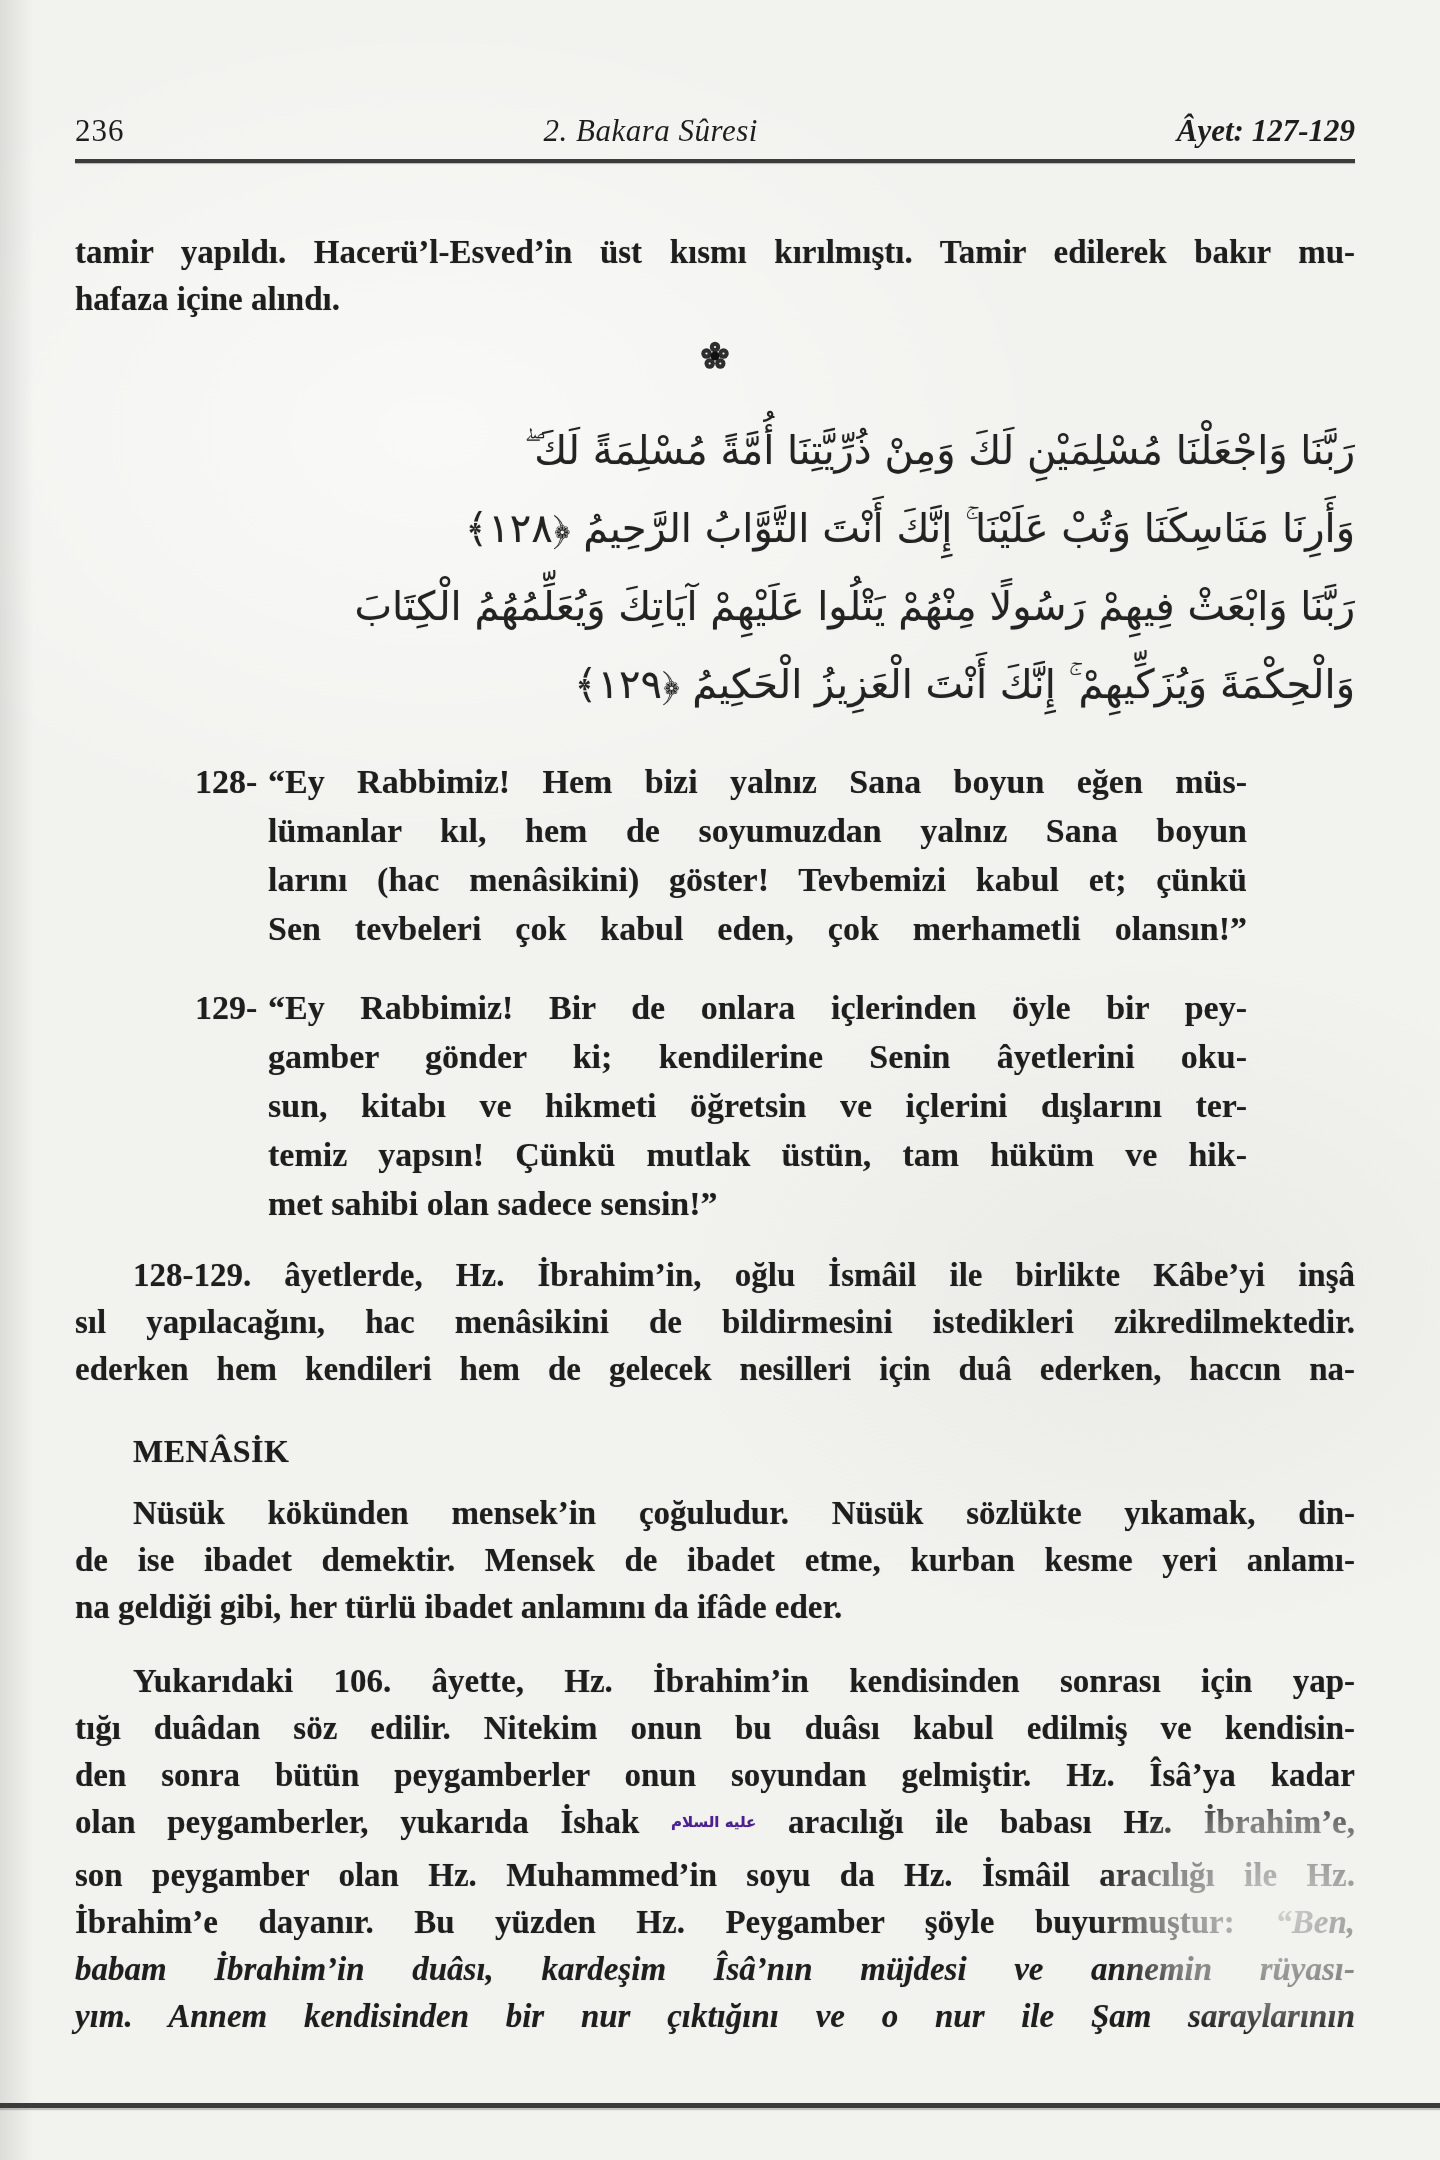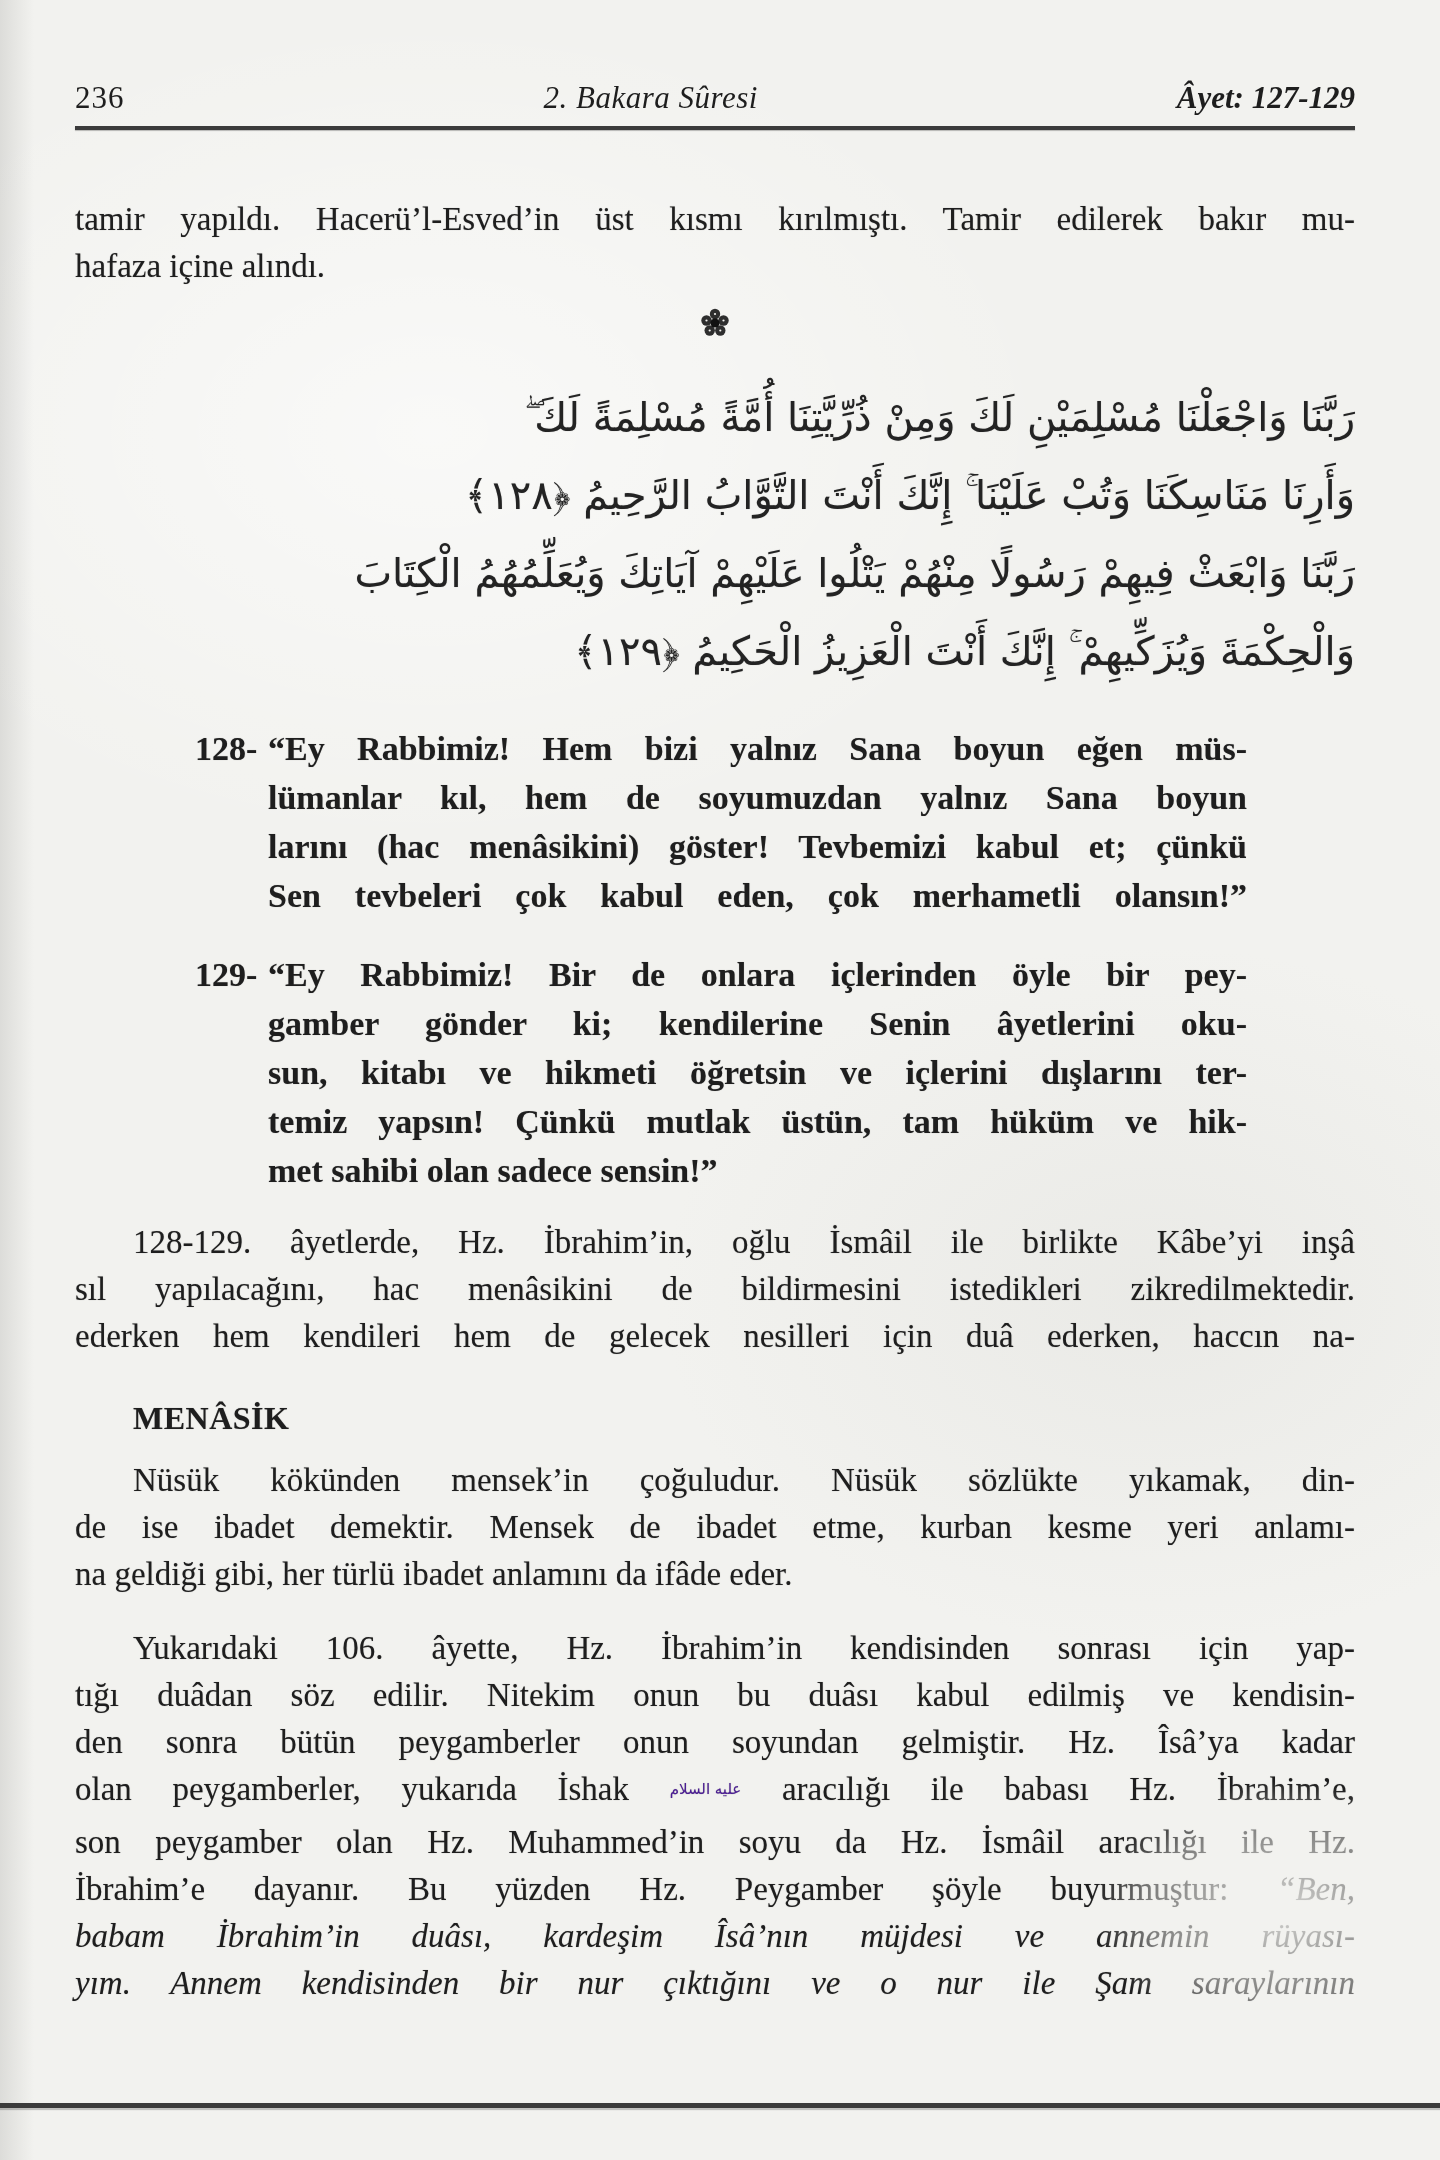--- a/index.html
+++ b/index.html
@@ -12,29 +12,29 @@
       #f2f2ef;
     color:#1e1e1e;
     font-family:"Liberation Serif", serif;
     overflow:hidden;
   }
   .edge-shade {
     position:absolute; left:0; top:0; bottom:0; width:34px;
     background:linear-gradient(to right, rgba(120,120,118,.18), rgba(120,120,118,0));
     pointer-events:none;
   }
-  .page-inner { position:relative; padding:80px 85px 0 75px; }
+  .page-inner { position:relative; padding:113px 85px 0 75px; }
   
   .header-row { display:flex; align-items:baseline; font-size:30px; }
   .page-num { font-size:31px; letter-spacing:1px; }
   .header-title { flex:1; text-align:center; font-style:italic; font-size:31px; letter-spacing:.5px; }
   .header-ayet { font-style:italic; font-weight:bold; font-size:31px; }
   .header-rule { margin-top:10px; height:4px; background:#3b3b3b; box-shadow:0 1px 1px rgba(0,0,0,.25); }
   
-  .bodytext { font-size:33px; line-height:47px; text-shadow:0 0 1px rgba(20,20,20,.35); }
+  .bodytext { font-size:33px; line-height:47px; text-shadow:0 0 1px rgba(20,20,20,.35);font-weight:bold; }
   .jline { text-align:justify; text-align-last:justify; }
   .nline { text-align:left; }
   .indent { padding-left:58px; }
   .para-intro { margin-top:66px; }
   
   .ornament-row { margin-top:16px; text-align:center; }
   .ornament-row svg { display:inline-block; }
   
   .arabic-block { margin-top:34px; direction:rtl; text-align:center;
     font-family:"DejaVu Sans", sans-serif; font-size:40px; line-height:78px; color:#232323;

